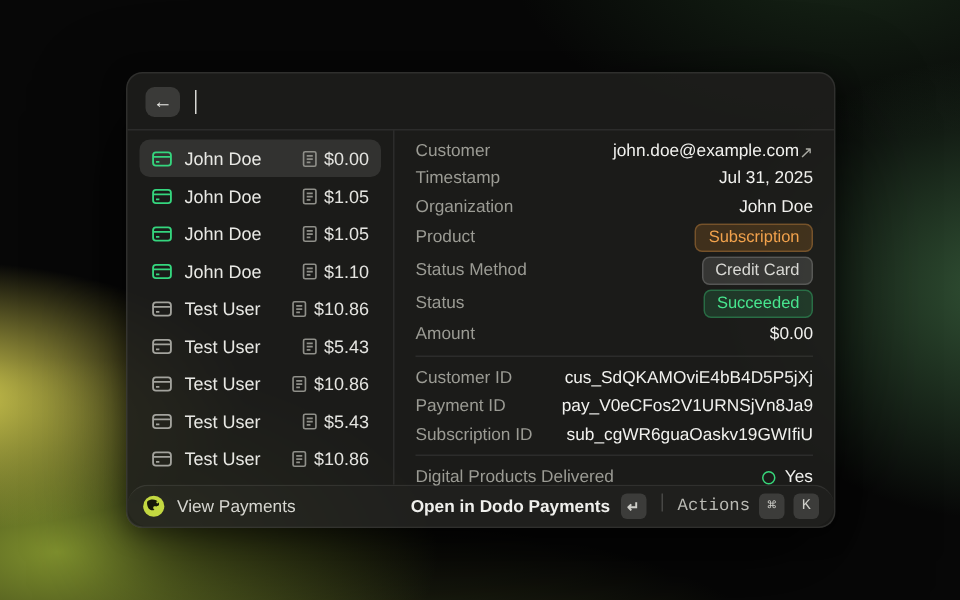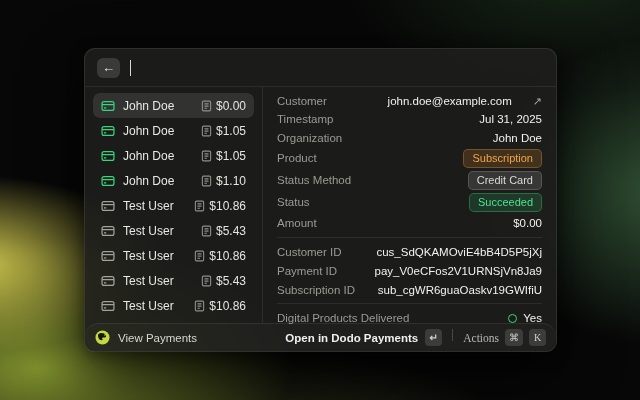--- a/index.html
+++ b/index.html
@@ -48,21 +48,21 @@
   .li-amt{ font-size:12px; color:#e4e4e0; }
   
   .details{ flex:1; padding:5px 14px 0 14px; display:flex; flex-direction:column; min-width:0; }
   .d-row{ display:flex; align-items:center; justify-content:space-between; gap:10px; }
   .d-row.t18{ height:18px; flex:0 0 18px; }
   .d-row.t19{ height:19px; flex:0 0 19px; }
   .d-row.t20{ height:20px; flex:0 0 20px; }
   .d-row.t22{ height:22px; flex:0 0 22px; }
   .d-label{ font-size:11.5px; color:#9b9b94; white-space:nowrap; }
   .d-value{ font-size:11.5px; color:#f1f1ee; white-space:nowrap; }
-  .d-link{ display:flex; align-items:center; gap:21px; cursor:pointer; }
+  .d-link{ display:flex; align-items:center; gap:0; cursor:pointer; }
   .ext-arrow{ color:#a9a9a3; font-size:11px; }
   .badge{ font-size:11px; padding:2px 8px; border-radius:5px; line-height:13px; }
   .badge-orange{ color:#f2a24c; background:rgba(214,134,40,0.20); border:1px solid rgba(242,162,76,0.30); }
   .badge-gray{ color:#d8d8d4; background:rgba(255,255,255,0.12); border:1px solid rgba(255,255,255,0.16); }
   .badge-green{ color:#48e58e; background:rgba(60,220,130,0.15); border:1px solid rgba(60,220,130,0.32); }
   .d-divider{ height:1px; flex:0 0 1px; background:rgba(255,255,255,0.08); margin:4px 0; }
   .yes-wrap{ display:flex; align-items:center; gap:6px; }
   .yes-circle{ width:9px; height:9px; border:1.5px solid #37d67a; border-radius:50%; }
   
   .ftr{ height:28px; flex:0 0 28px; border-top:1px solid rgba(255,255,255,0.08);
@@ -71,21 +71,21 @@
   .logo{ width:15px; height:15px; display:block; }
   .ftr-app{ font-size:11.5px; color:#d6d6d0; }
   .ftr-right{ display:flex; align-items:flex-start; gap:7px;margin-left:24px; }
   .ftr-primary{ font-size:11.5px; font-weight:700; color:#efefec; background:none; border:none;
         cursor:pointer; font-family:"Liberation Sans",sans-serif; display:flex; align-items:center; gap:7px; }
   .key{ background:rgba(255,255,255,0.13); color:#cfcfca; border-radius:4px; font-size:10px;
         min-width:17px; height:17px; padding:0 4px; display:inline-flex; align-items:center;
         justify-content:center; }
   .ftr-div{ width:1px; height:12px; background:rgba(255,255,255,0.18); margin:0 3px; }
   .ftr-actions{ font-size:11.5px; color:#b9b9b3; background:none; border:none; cursor:pointer;
-        font-family:Liberation Serif, serif; display:flex; align-items:center; gap:6px; }
+        font-family:Liberation Mono, monospace; display:flex; align-items:center; gap:6px; }
 </style>
 </head>
 <body>
 
 <div class="window">
 
   <div class="hdr">
     <button class="back-btn">←</button>
     <div class="search-wrap">
       <span class="caret"></span>

